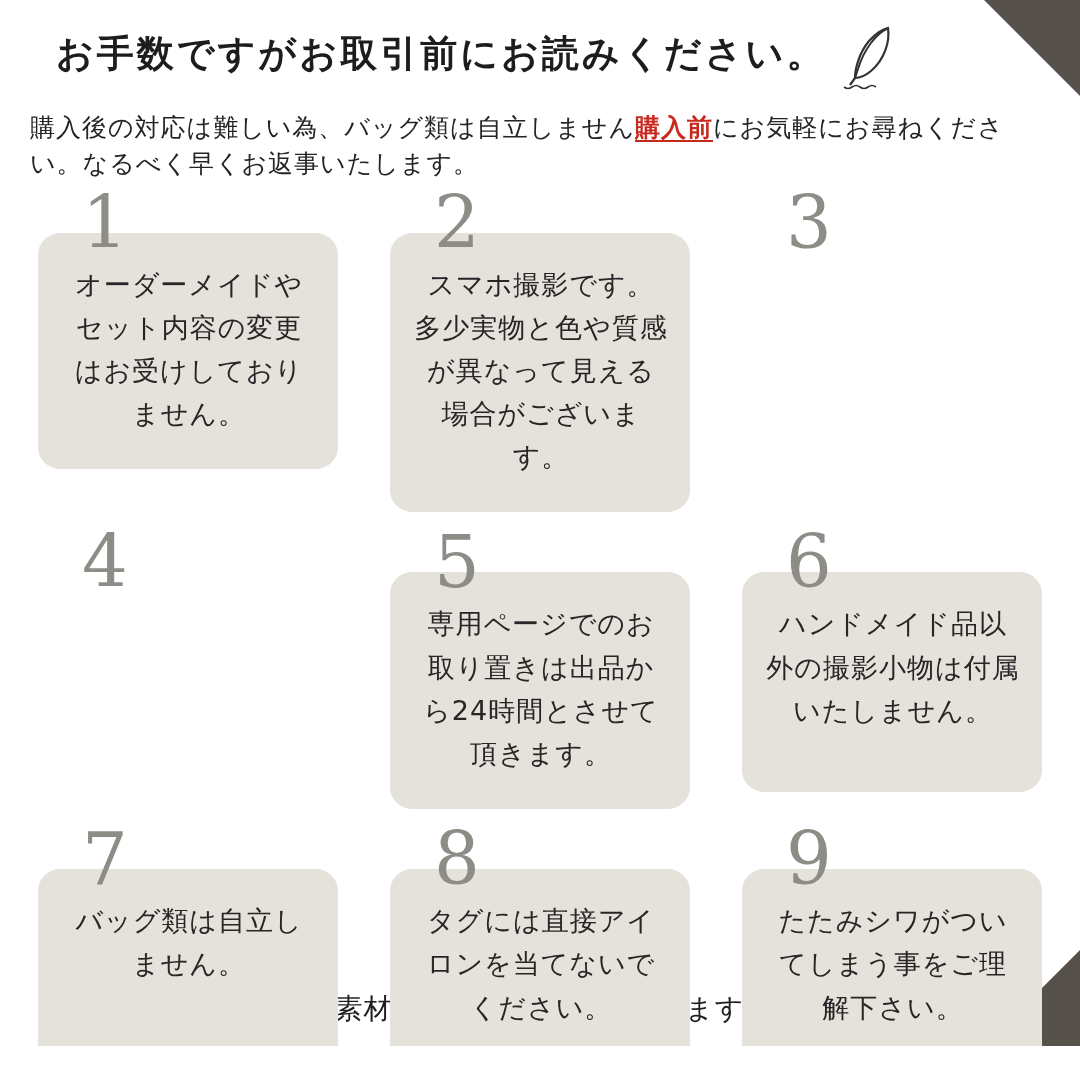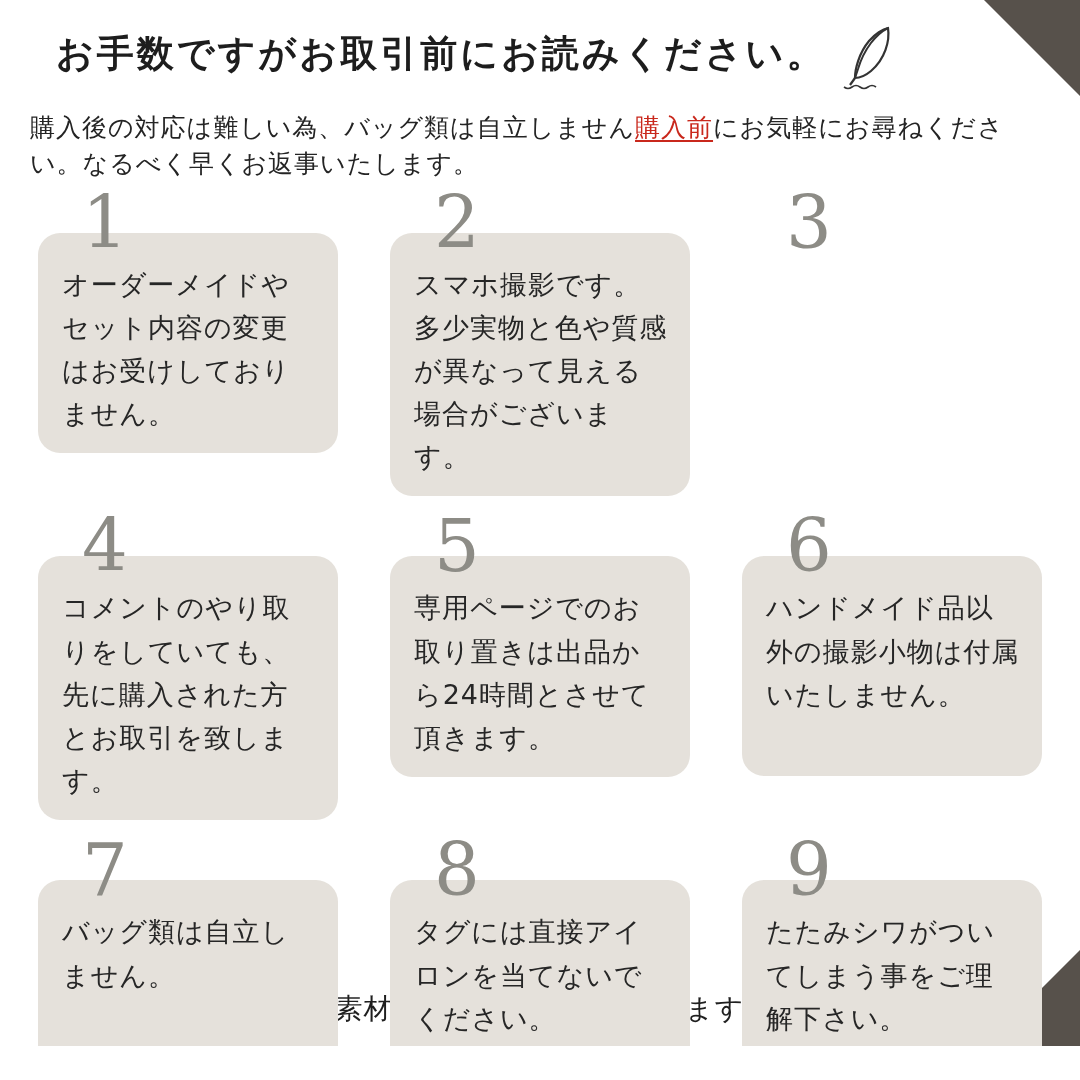--- a/index.html
+++ b/index.html
@@ -49,20 +49,21 @@
     font-size: 25px;
     line-height: 1.45;
     letter-spacing: 1px;
     color: #242424;
     max-width: 1010px;
   }
   .intro .red {
     color: #c9281c;
     text-decoration: underline;
     text-underline-offset: 4px;
+    font-weight: bold;
   }
 
   
   .grid {
     display: grid;
     grid-template-columns: repeat(3, 1fr);
     column-gap: 52px;
     row-gap: 14px;
     padding: 0 38px;
     margin-top: 4px;
@@ -78,21 +79,22 @@
     position: relative;
     z-index: 2;
     width: fit-content;
   }
   .card {
     position: relative;
     z-index: 1;
     background: #e5e1db;
     border-radius: 22px;
     min-height: 220px;
-    padding: 30px 22px 18px 24px;
+    padding: 30px 22px 34px 24px;
+    text-align: center;
   }
   .card p {
     font-size: 27px;
     line-height: 1.6;
     letter-spacing: 1px;
     color: #262626;
   }
 
   
   .footer {
@@ -143,23 +145,20 @@
         <p>スマホ撮影です。多少実物と色や質感が異なって見える場合がございます。</p>
       </div>
     </div>
 
     <div class="cell">
       <div class="num">3</div>
     </div>
 
     <div class="cell">
       <div class="num">4</div>
-      <div class="card">
-        <p>コメントのやり取りをしていても、先に購入された方とお取引を致します。</p>
-      </div>
     </div>
 
     <div class="cell">
       <div class="num">5</div>
       <div class="card">
         <p>専用ページでのお取り置きは出品から24時間とさせて頂きます。</p>
       </div>
     </div>
 
     <div class="cell">

